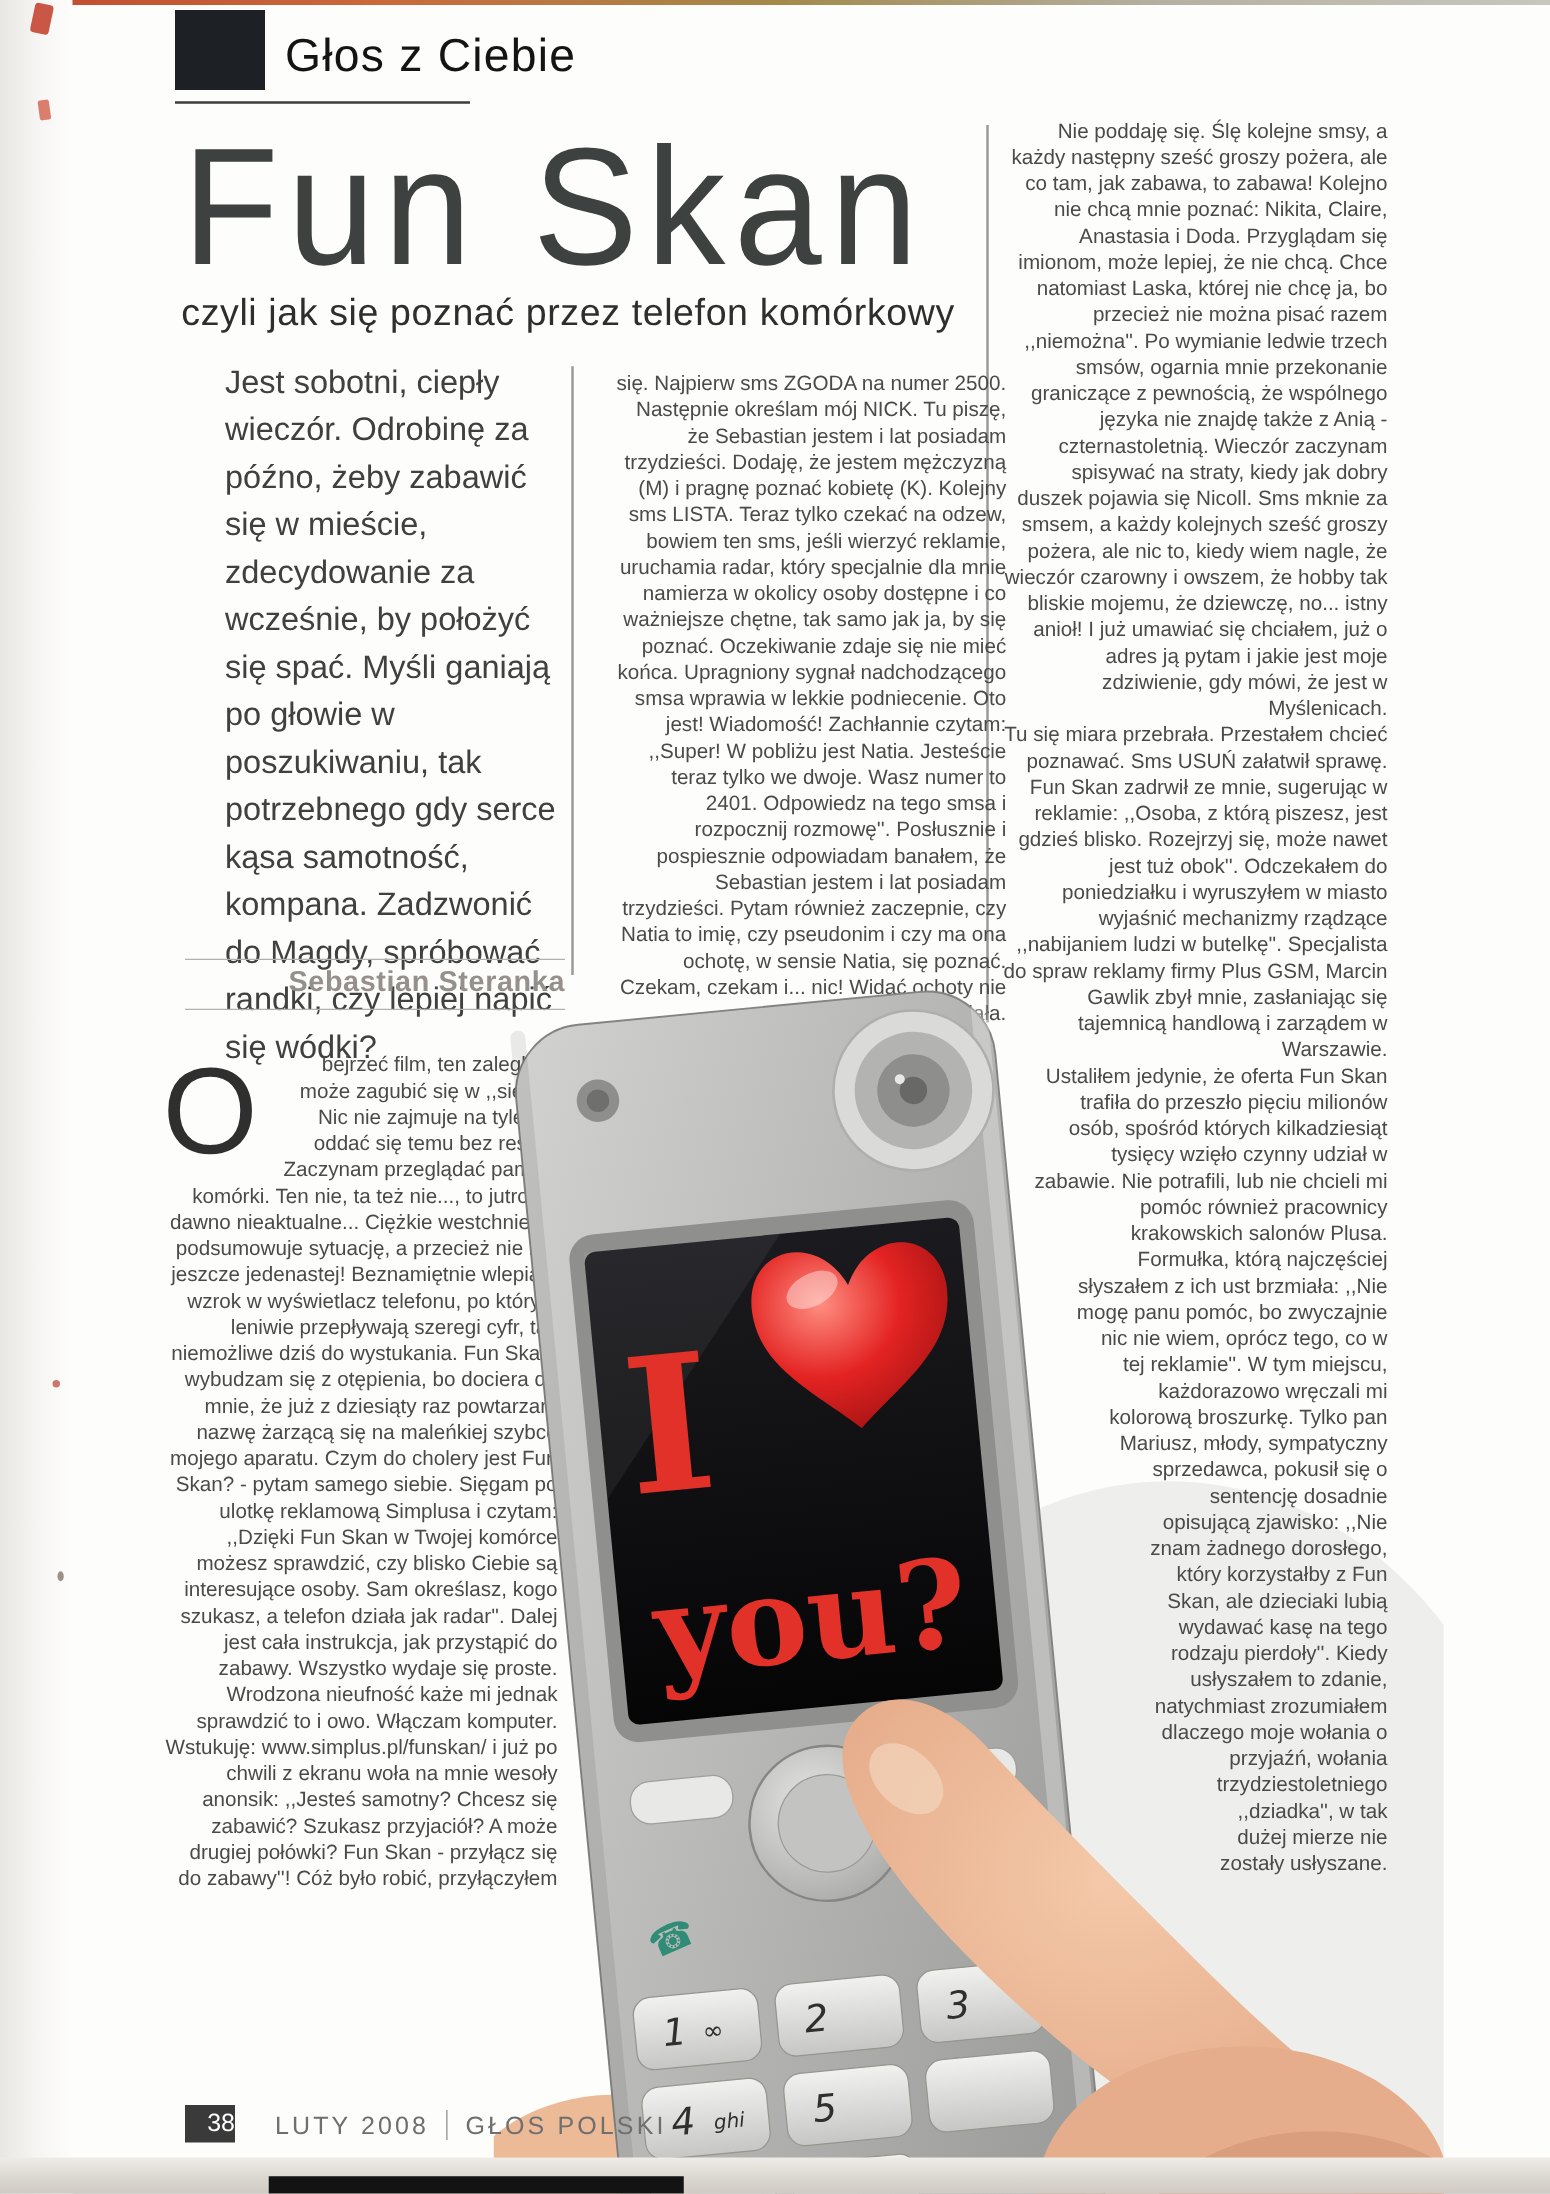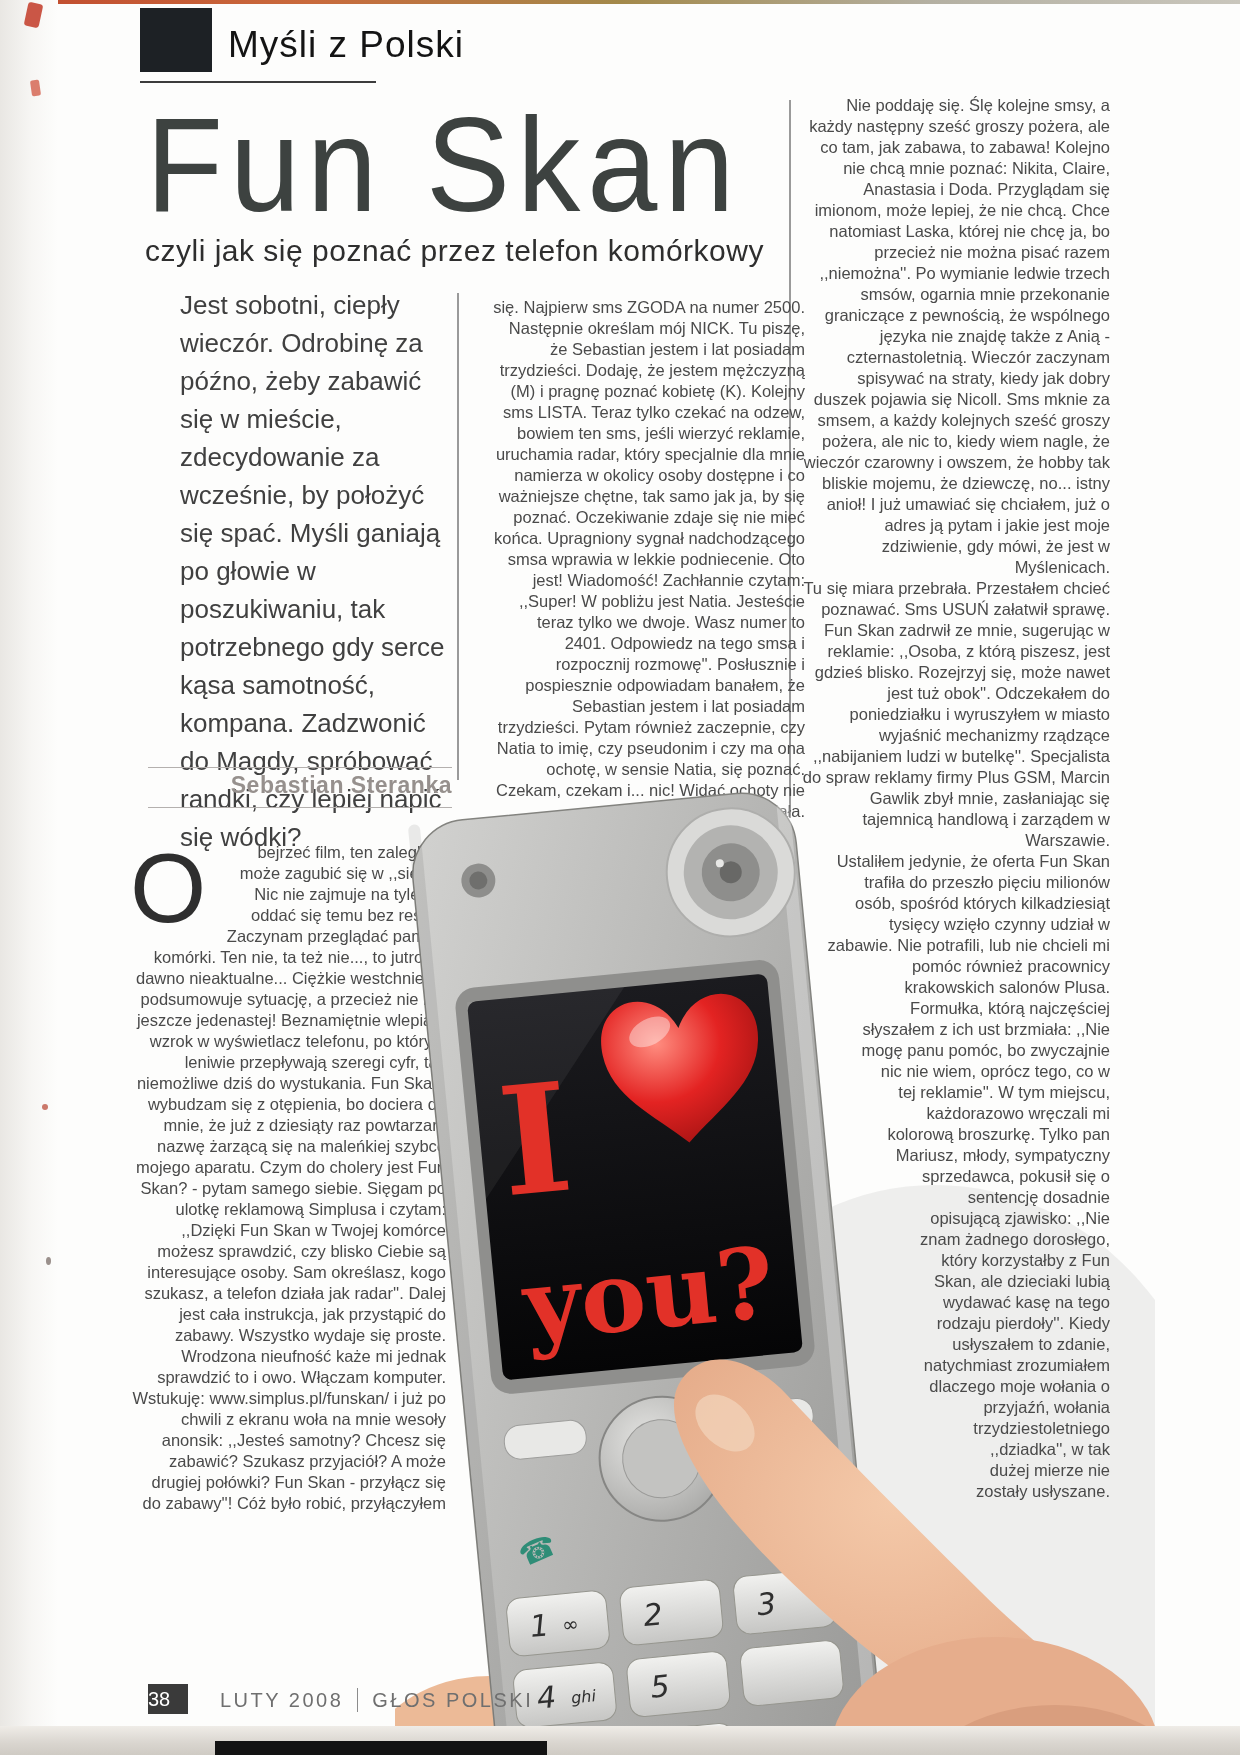--- a/index.html
+++ b/index.html
@@ -50,42 +50,42 @@
 
   
   .wrapzone{overflow:visible;}
   .sp{float:left;clear:left;height:110px;}
   .sp1{width:22px}.sp2{width:48px}.sp3{width:72px}.sp4{width:96px}
   .sp5{width:120px}.sp6{width:145px}.sp7{width:168px;height:130px}
   .wrapped{text-align:center;}
 
   
   .page-badge{left:148px;top:1684px;width:40px;height:30px;background:#3a3a3a;color:#fff;
-              font-size:20px;text-align:left;line-height:30px;}
+              font-size:20px;text-align:right;line-height:30px;}
   .footer-text{left:220px;top:1688px;font-size:20px;color:#6f6f6f;letter-spacing:2.5px;}
   .fdiv{display:inline-block;border-left:1.5px solid #8c8c8c;height:24px;
         margin:0 14px;vertical-align:-5px;}
 
   
   .phone-photo{left:395px;top:755px;width:760px;height:1000px;}
 </style>
 </head>
 <body>
 
 <div class="page">
 
   <div class="abs top-scan-line"></div>
   <div class="abs left-edge-shade"></div>
   <div class="abs red-smudge-1"></div>
   <div class="abs red-smudge-2"></div>
   <div class="abs red-dot-1"></div>
   <div class="abs red-dot-2"></div>
 
   <div class="abs logo-box"></div>
-  <div class="abs section-label">Myśli z Polski</div>
+  <div class="abs section-label">Głos z Ciebie</div>
   <div class="abs header-rule"></div>
   <div class="abs title">Fun Skan</div>
   <div class="abs subtitle">czyli jak się poznać przez telefon komórkowy</div>
 
   <div class="abs lead">Jest sobotni, ciepły wieczór. Odrobinę za późno, żeby zabawić się w mieście, zdecydowanie za wcześnie, by położyć się spać. Myśli ganiają po głowie w poszukiwaniu, tak potrzebnego gdy serce kąsa samotność, kompana. Zadzwonić do Magdy, spróbować randki, czy lepiej napić się wódki?</div>
 
   <div class="abs author-rule top"></div>
   <div class="abs author">Sebastian Steranka</div>
   <div class="abs author-rule bottom"></div>
 

